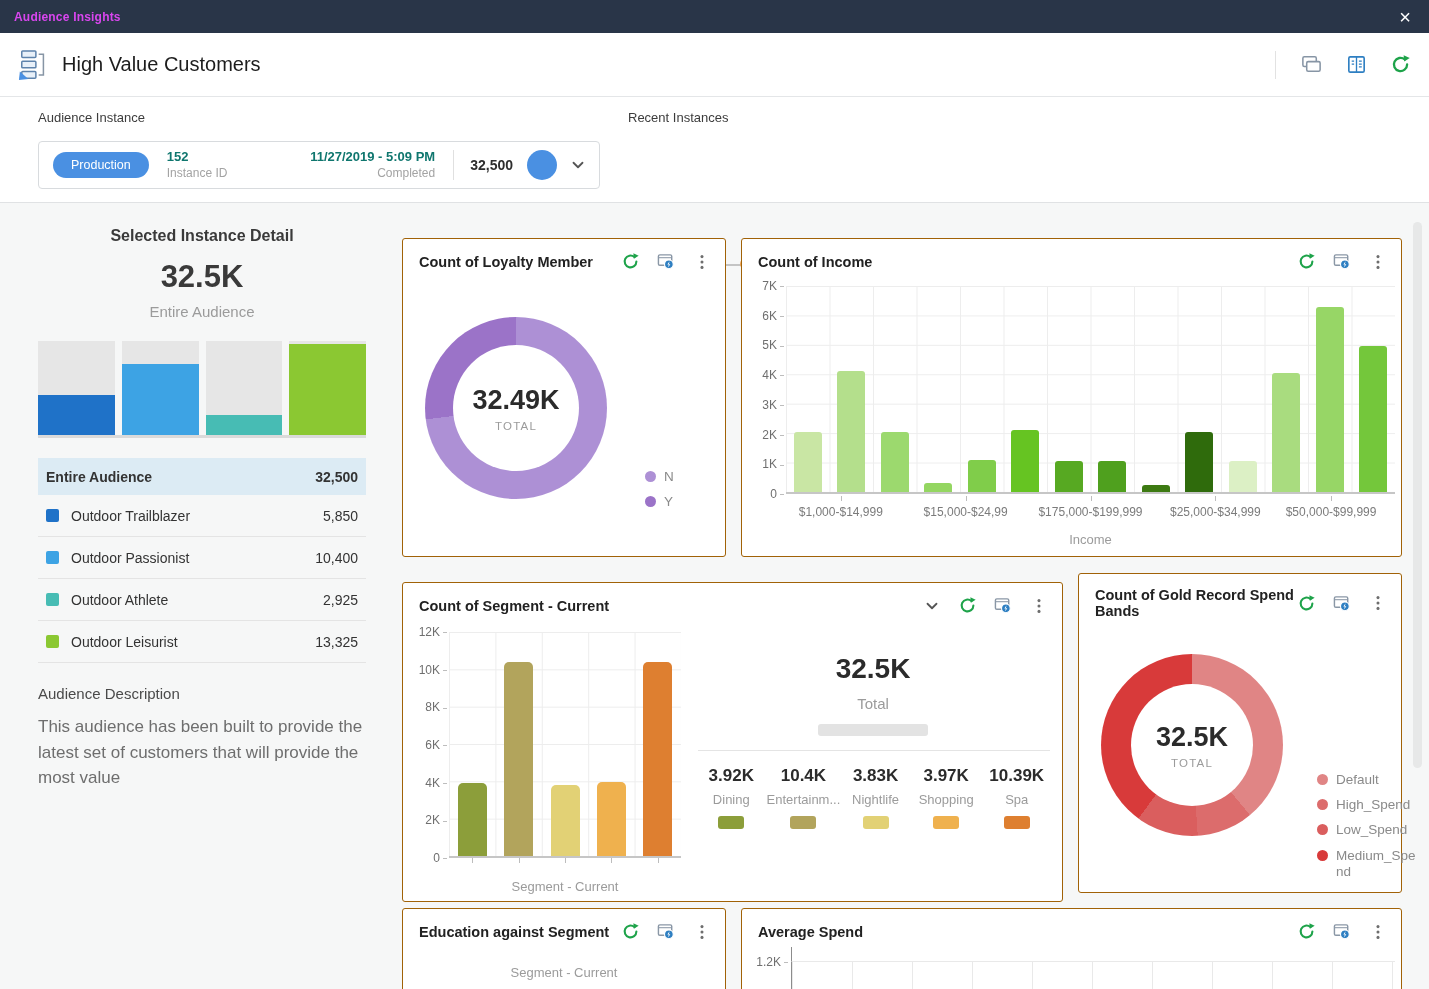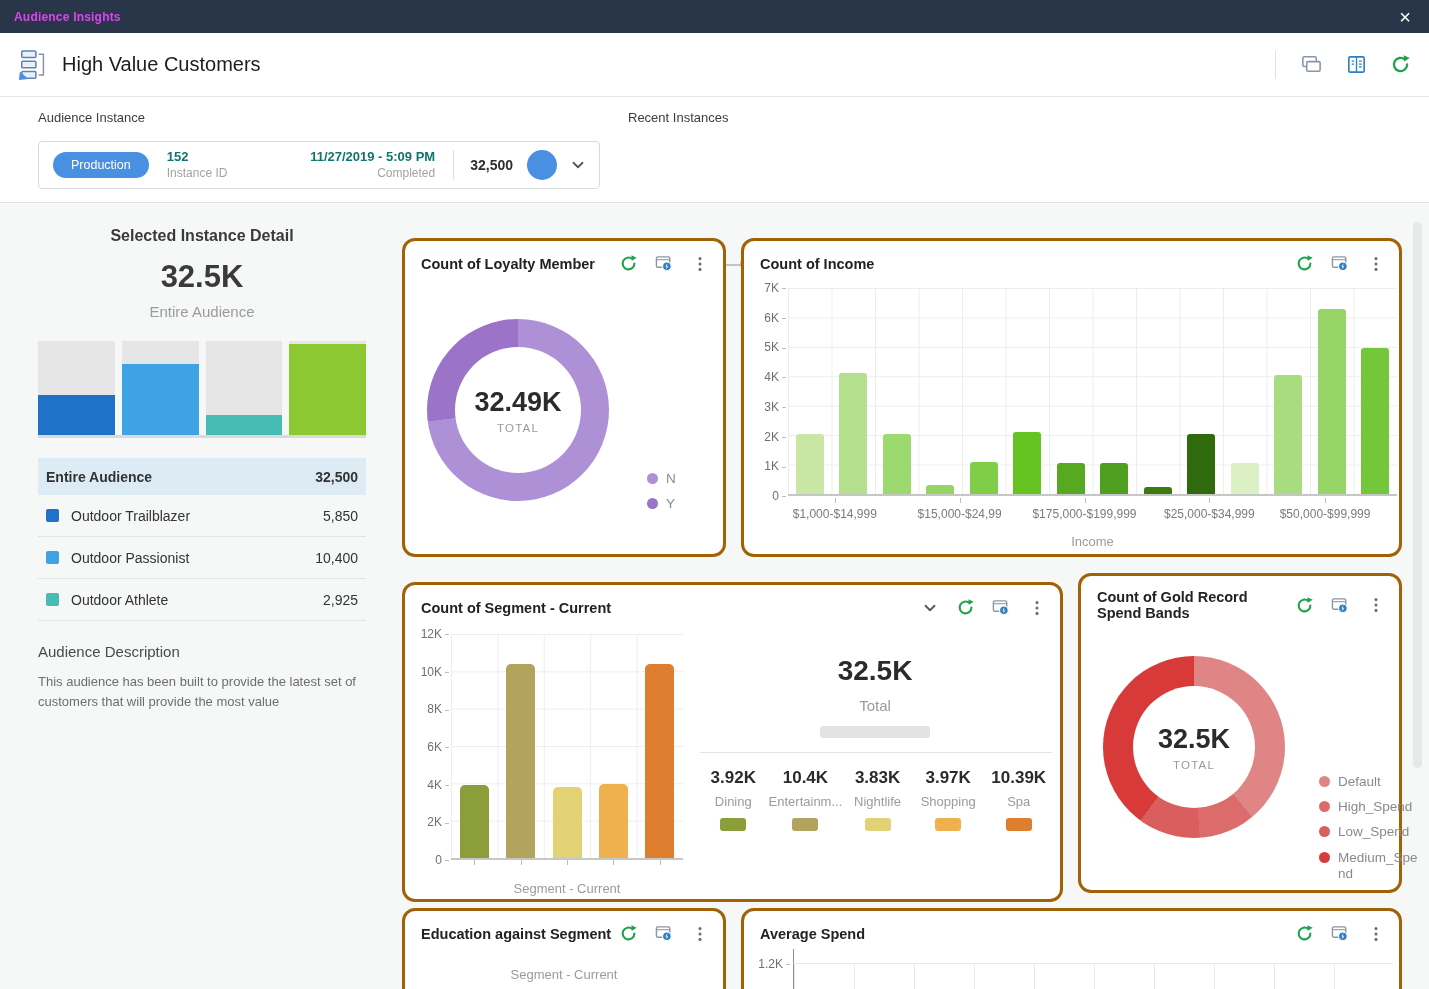--- a/index.html
+++ b/index.html
@@ -57,24 +57,24 @@
   .mini-fill{position:absolute;left:0;right:0;bottom:0;}
   .mini-base{height:3px;background:#DADADA;}
   .aud-list{margin-top:20px;}
   .aud-row{display:flex;align-items:center;height:41px;border-bottom:1px solid #E4E4E4;padding:0 8px;cursor:pointer;}
   .aud-row.hl{background:#DCEBF4;border-bottom:none;height:37px;}
   .aud-row .sw{width:13px;height:13px;border-radius:2px;margin-right:12px;flex:none;}
   .aud-row .lbl{font-size:14px;color:#333;}
   .aud-row.hl .lbl,.aud-row.hl .val{font-weight:700;}
   .aud-row .val{margin-left:auto;font-size:14px;color:#333;}
   .lp-desc-title{font-size:15px;font-weight:400;color:#4A4A4A;margin-top:22px;}
-  .lp-desc{font-size:13px;color:#6E6E6E;line-height:1.5;margin-top:12px;}
-
-  
-  .card{position:absolute;background:#fff;border:3px solid #a16207;border-radius:13px;box-sizing:border-box;}
+  .lp-desc{font-size:17px;color:#6E6E6E;line-height:1.5;margin-top:12px;}
+
+  
+  .card{position:absolute;background:#fff;border:1px solid #a16207;border-radius:3px;box-sizing:border-box;}
   #card-loyalty{left:402px;top:35px;width:324px;height:319px;}
   #card-income{left:741px;top:35px;width:661px;height:319px;}
   #card-segment{left:402px;top:379px;width:661px;height:320px;}
   #card-gold{left:1078px;top:370px;width:324px;height:320px;}
   #card-education{left:402px;top:705px;width:324px;height:280px;}
   #card-avg{left:741px;top:705px;width:661px;height:280px;}
   .card-h{display:flex;align-items:center;padding:13px 14px 0 16px;}
   .card-title{font-size:14.5px;font-weight:700;color:#222;}
   .card-actions{margin-left:auto;display:flex;align-items:center;gap:17px;}
 
@@ -107,21 +107,21 @@
   .slot{flex:1;display:flex;justify-content:center;align-items:flex-end;height:100%;}
   .bar{cursor:pointer;}
   .xlabels{position:absolute;}
   .xlab{position:absolute;top:9px;transform:translateX(-50%);font-size:12px;color:#7B7B7B;white-space:nowrap;}
   .xtickmark{position:absolute;top:0;width:1px;height:5px;background:#BDBDBD;}
   .xaxis-title{position:absolute;font-size:13px;color:#9B9B9B;text-align:center;}
 
   #card-income .yticks{left:6px;top:47px;width:36px;height:208px;}
   #card-income .plot{left:44px;top:47px;width:609px;height:208px;}
   #card-income .bar{width:28px;border-radius:3px 3px 0 0;}
-  #card-income .xlabels{left:36px;top:257px;width:609px;height:24px;}
+  #card-income .xlabels{left:44px;top:257px;width:609px;height:24px;}
   #card-income .xaxis-title{left:44px;top:293px;width:609px;}
 
   #card-segment .yticks{left:8px;top:49px;width:36px;height:226px;}
   #card-segment .plot{left:46px;top:49px;width:232px;height:226px;}
   #card-segment .bar{width:29px;border-radius:5px 5px 0 0;}
   #card-segment .xlabels{left:46px;top:275px;width:232px;height:10px;}
   #card-segment .xaxis-title{left:46px;top:296px;width:232px;}
 
   
   .seg-summary{position:absolute;left:295px;top:70px;width:350px;text-align:center;}
@@ -268,20 +268,25 @@
           <div class="aud-row">
             <div class="sw" style="background: rgb(61, 163, 228);"></div>
             <div class="lbl">Outdoor Passionist</div>
             <div class="val">10,400</div>
           </div>
           <div class="aud-row">
             <div class="sw" style="background: rgb(71, 188, 180);"></div>
             <div class="lbl">Outdoor Athlete</div>
             <div class="val">2,925</div>
           </div>
+          <div class="aud-row">
+            <div class="sw" style="background: rgb(139, 200, 50);"></div>
+            <div class="lbl">Outdoor Leisurist</div>
+            <div class="val">13,325</div>
+          </div>
         </div>
       <div class="lp-desc-title">Audience Description</div>
       <div class="lp-desc">This audience has been built to provide the latest set of customers that will provide the most value</div>
     </div>
 
     <div class="card" id="card-loyalty">
       <div class="card-h">
         <span class="card-title">Count of Loyalty Member</span>
         <span class="card-actions">
             <span class="icon-btn">

